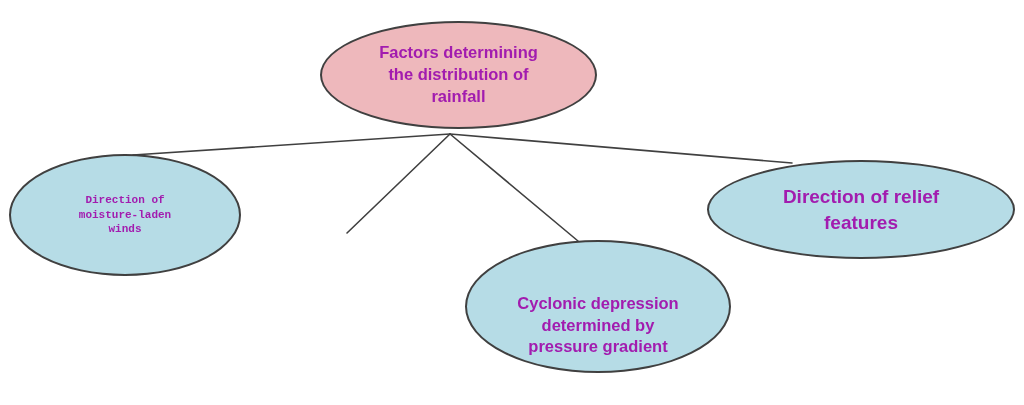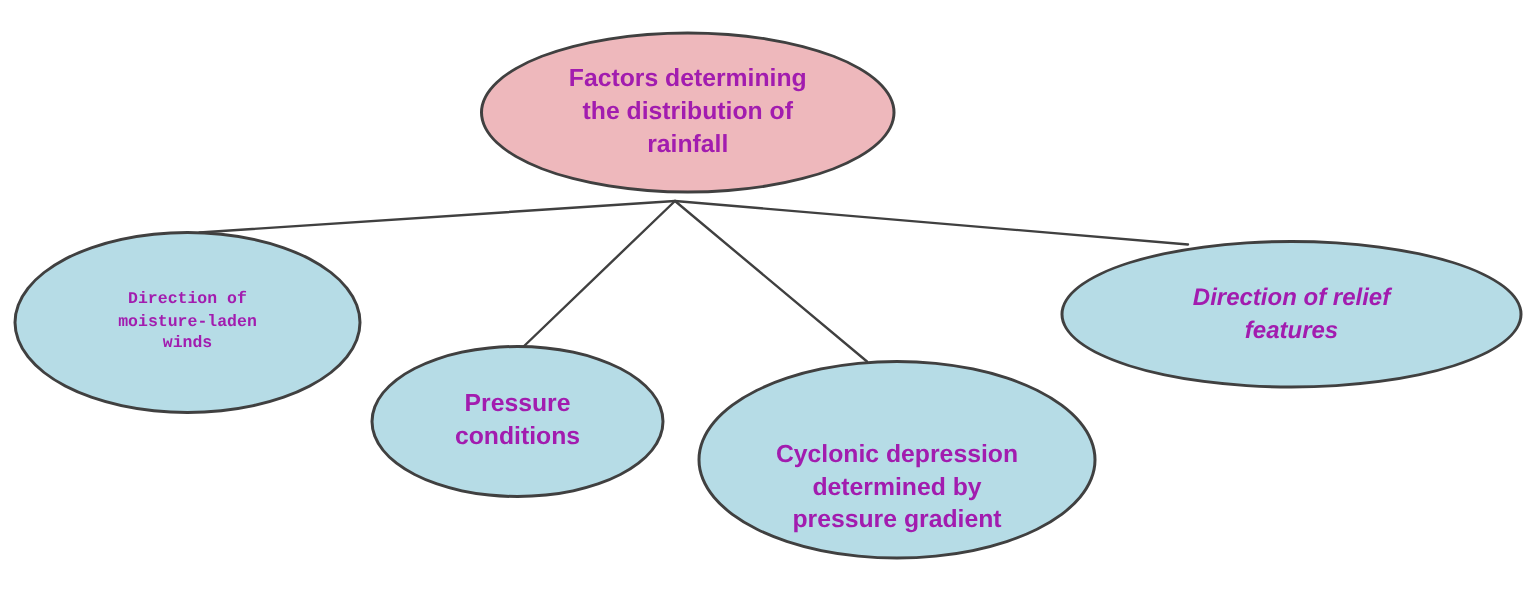--- a/index.html
+++ b/index.html
@@ -74,21 +74,21 @@
     background: #b6dce6;
   }
   #node-cyclonic .node-label { font-size: 16.5px; margin-top: 38px; }
   #node-relief {
     left: 707px;
     top: 160px;
     width: 308px;
     height: 99px;
     background: #b6dce6;
   }
-  #node-relief .node-label { font-size: 16px; font-style: italic; }
+  #node-relief .node-label { font-size: 19px; }
 </style>
 </head>
 <body>
 
 <div id="canvas">
 
   <svg id="edges" viewBox="0 0 1024 405" xmlns="http://www.w3.org/2000/svg">
     <line class="edge" stroke="#404040" stroke-width="1.6" stroke-linecap="round" x1="450" y1="134" x2="133" y2="155"></line>
     <line class="edge" stroke="#404040" stroke-width="1.6" stroke-linecap="round" x1="450" y1="134" x2="347" y2="233"></line>
     <line class="edge" stroke="#404040" stroke-width="1.6" stroke-linecap="round" x1="450" y1="134" x2="578" y2="241"></line>
@@ -100,24 +100,20 @@
 the distribution of
 rainfall</span>
   </div>
 
   <div class="node" id="node-winds">
     <span class="node-label">Direction of
 moisture-laden
 winds</span>
   </div>
 
-  <div class="node" id="node-pressure">
-    <span class="node-label">Pressure
-conditions</span>
-  </div>
 
   <div class="node" id="node-cyclonic">
     <span class="node-label">Cyclonic depression
 determined by
 pressure gradient</span>
   </div>
 
   <div class="node" id="node-relief">
     <span class="node-label">Direction of relief
 features</span>

